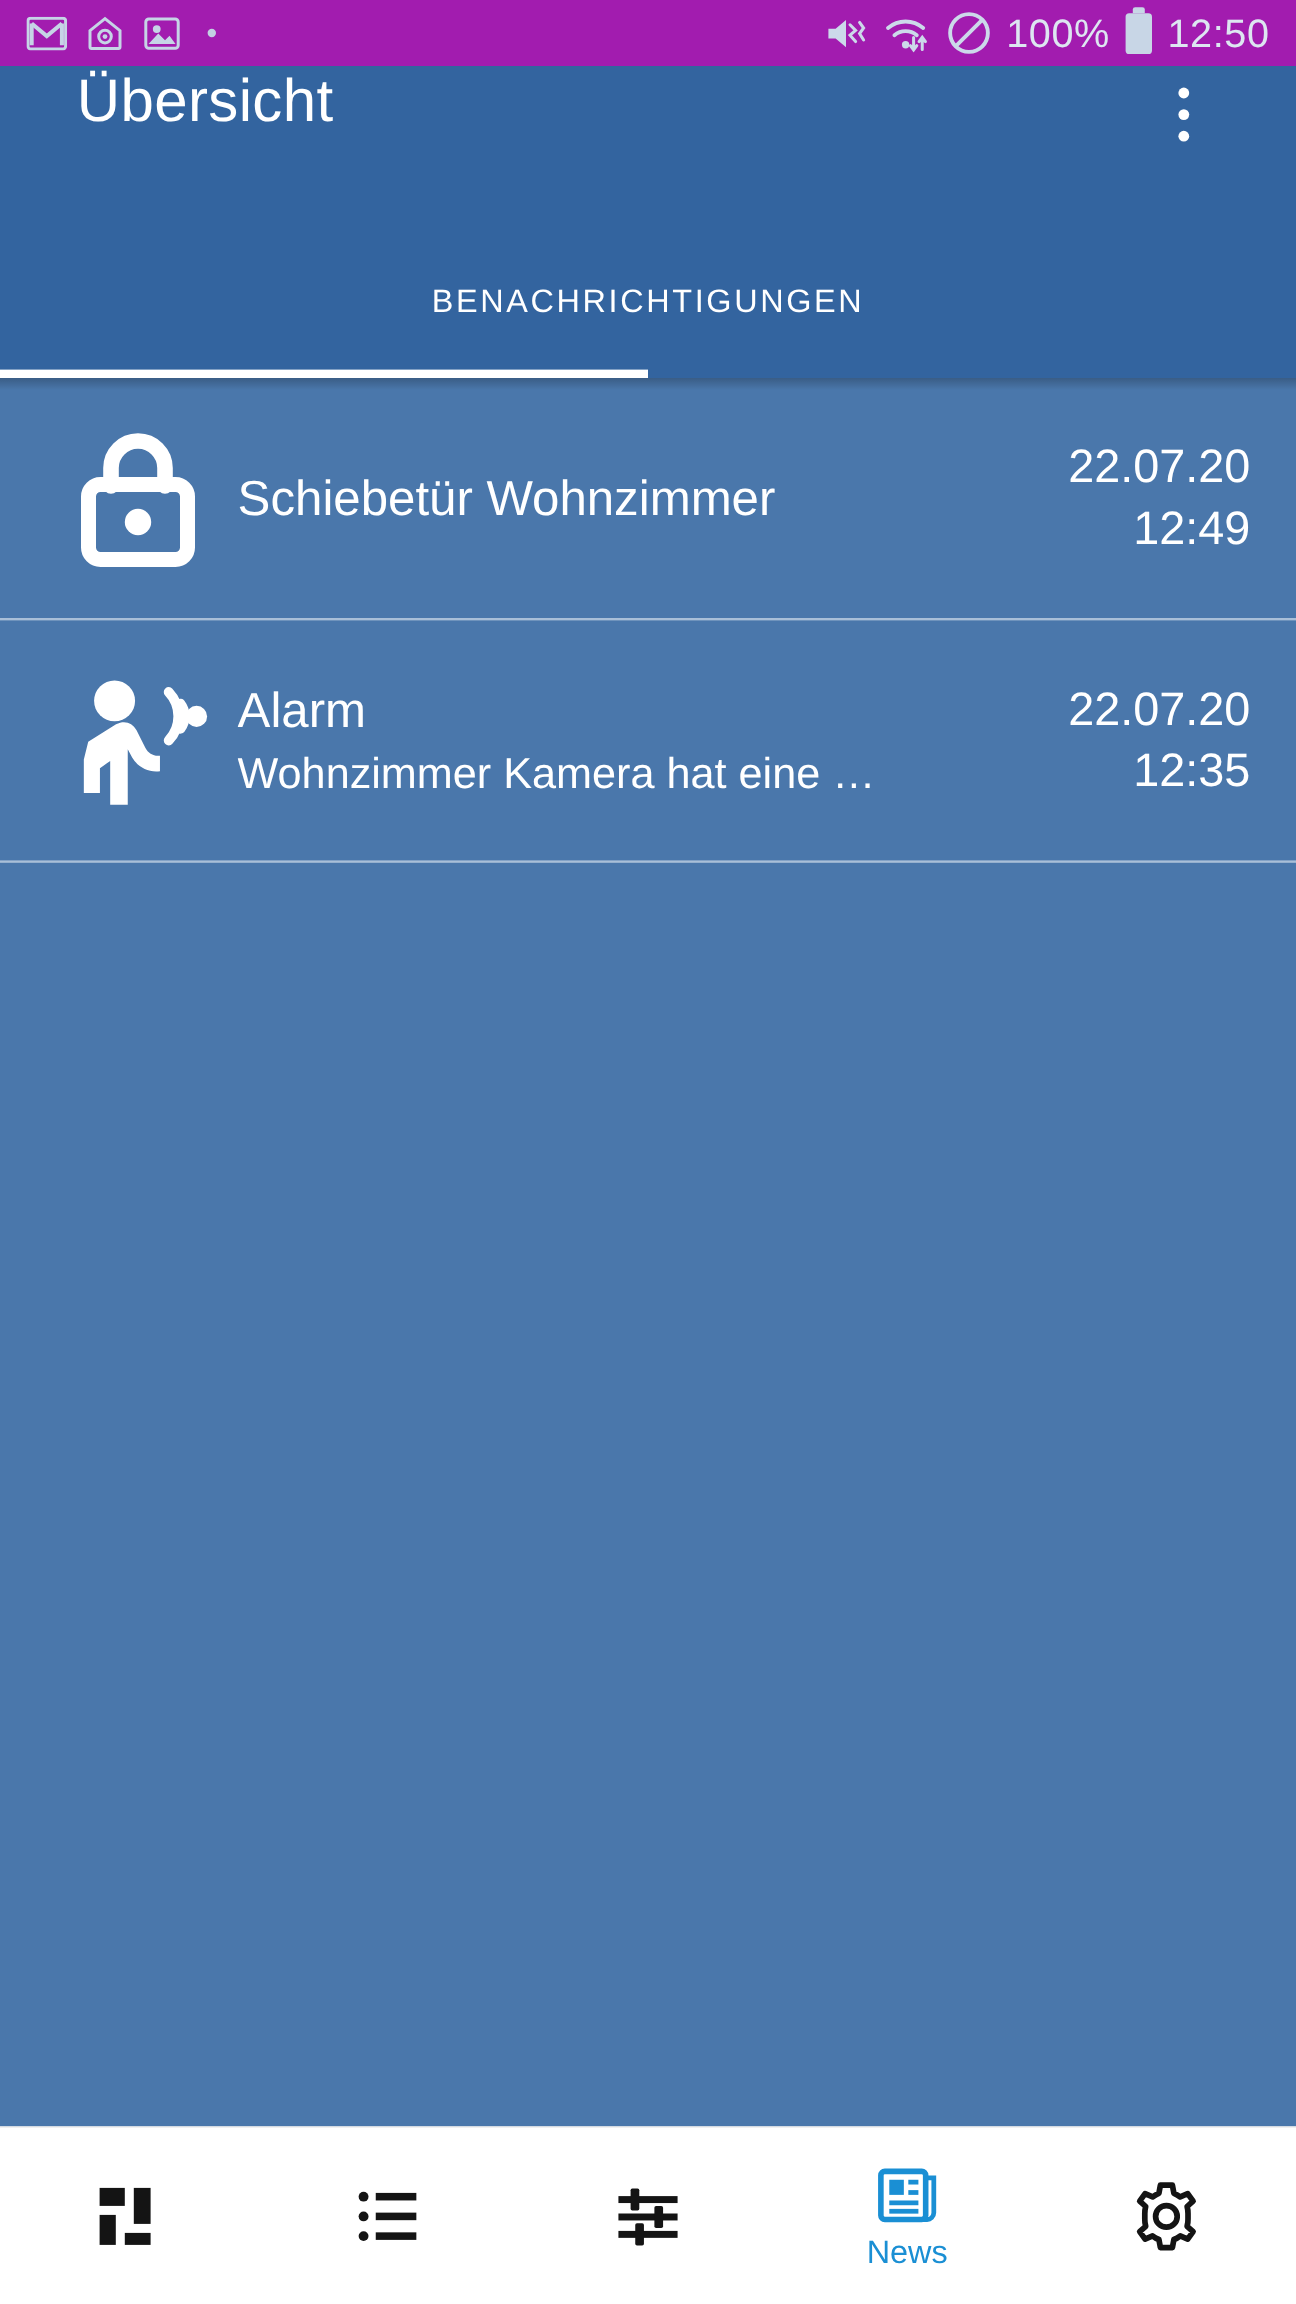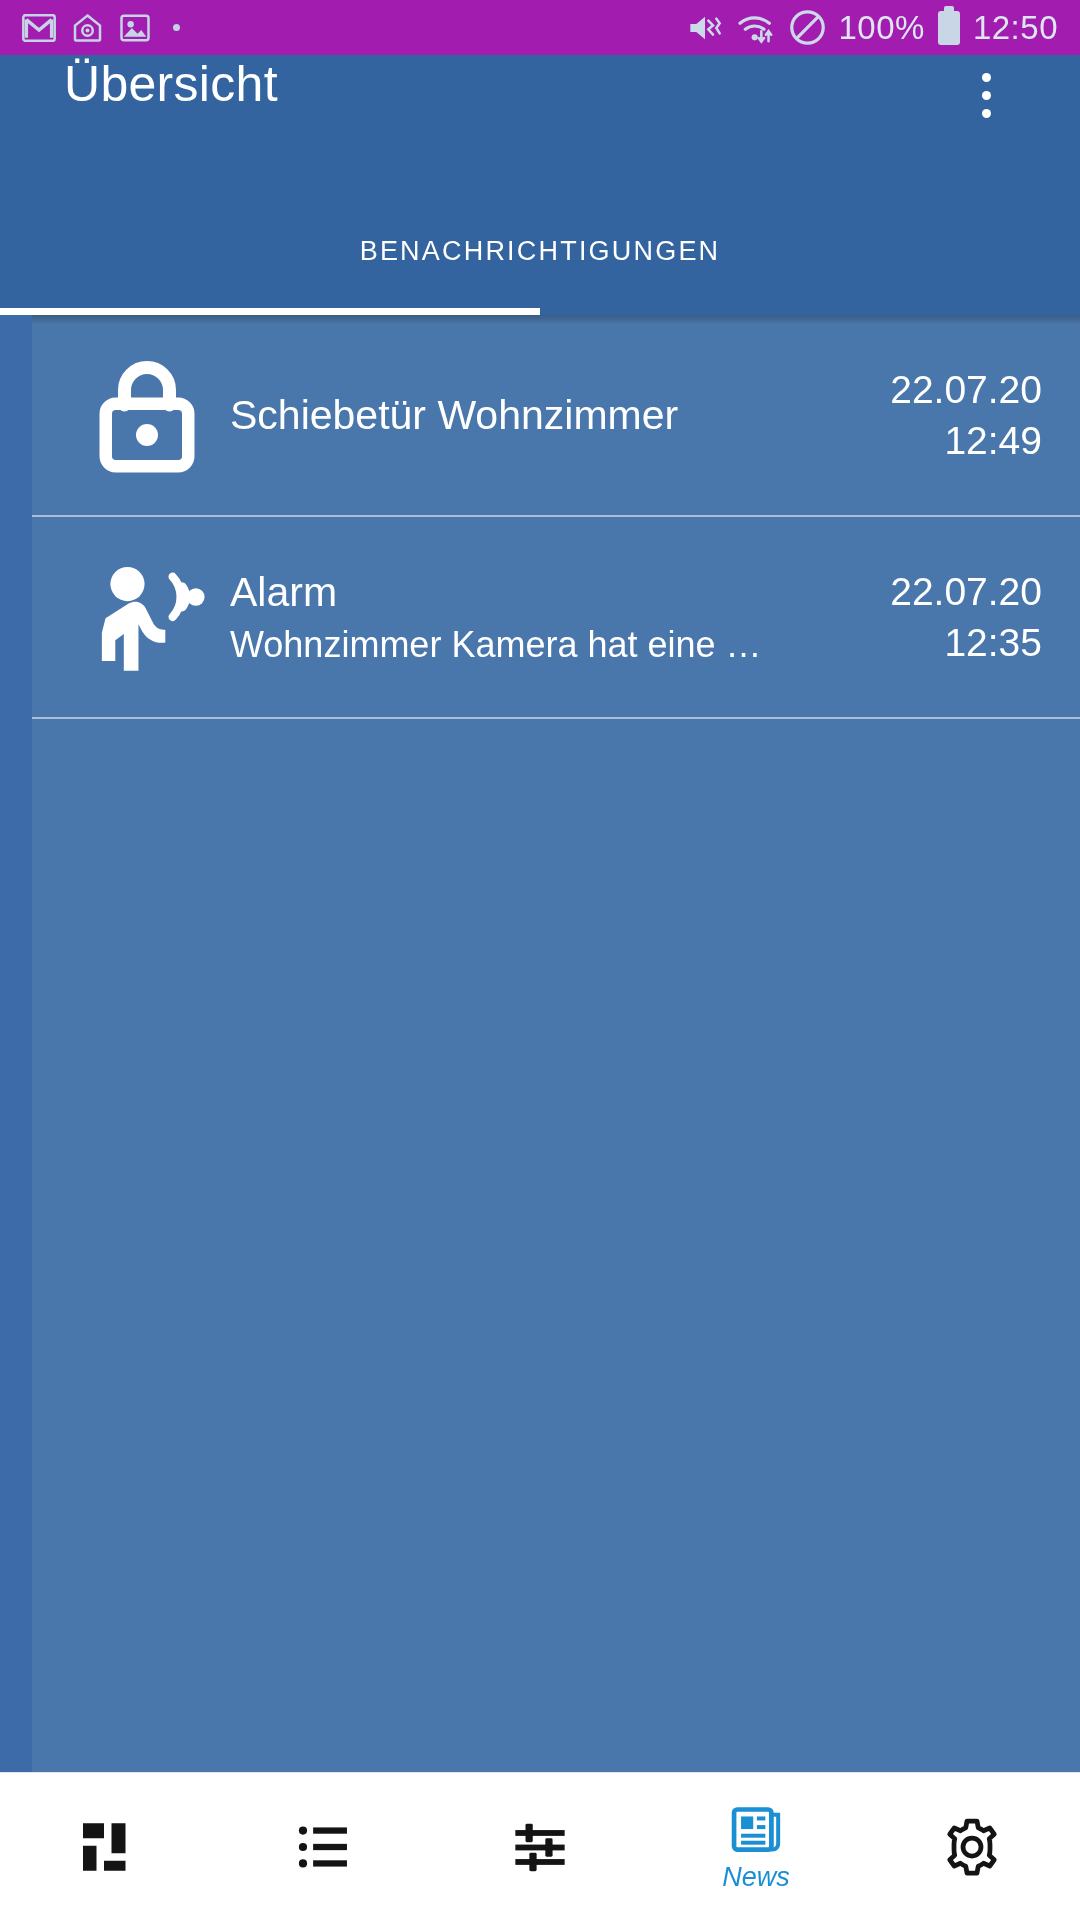--- a/index.html
+++ b/index.html
@@ -127,41 +127,39 @@
   .filler{
     flex:1 1 auto;
     background:#4a77ab;
   }
 
   .content-wrap{
     position:absolute;
     top:315px; left:0; right:0; bottom:148px;
     display:flex; flex-direction:column;
     background:#4a77ab;
-    margin-left:32px;
   }
 
   
   .bottomnav{
     position:absolute;
     bottom:0; left:0;
     width:100%; height:148px;
     background:#ffffff;
     display:flex;
     align-items:center;
     border-top:1px solid #e6e6e6;
   }
   .nav-item{
     flex:1 1 20%;
     height:100%;
     display:flex; flex-direction:column;
     align-items:center; justify-content:center;
     gap:6px;
     cursor:pointer;
-    font-style:italic;
   }
   .nav-label{
     font-size:27px;
     color:#1a8fd4;
     line-height:1;
   }
   .nav-ico{ display:block; }
 </style>
 </head>
 <body>

